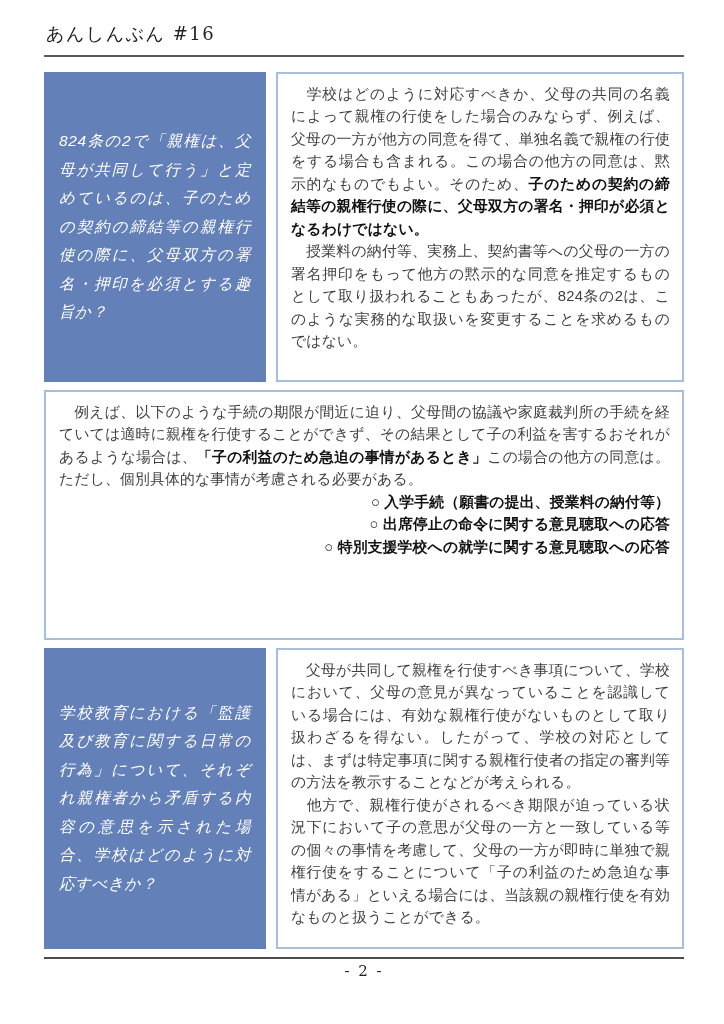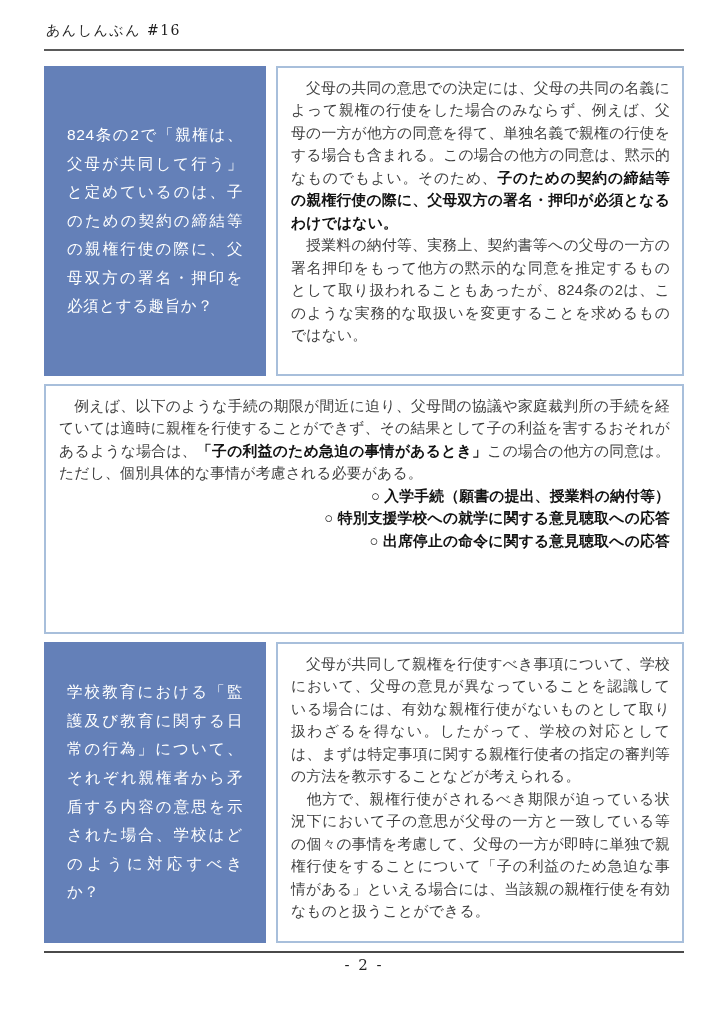--- a/index.html
+++ b/index.html
@@ -12,37 +12,37 @@
   html,body{margin:0;padding:0;background:#ffffff;}
   .page{
     width:724px;height:1024px;background:#ffffff;box-sizing:border-box;
     font-family:"Liberation Sans","DejaVu Sans",sans-serif;
     position:relative;overflow:hidden;
   }
   
   .hdr{padding:22px 40px 0 44px;}
   .hdr h1{
     margin:0 0 9px 2px;font-family:"DejaVu Serif","Liberation Serif",serif;
-    font-weight:500;font-size:14px;color:#1f1f1f;letter-spacing:1.5px;
+    font-weight:500;font-size:18px;color:#1f1f1f;letter-spacing:1.5px;
   }
   .rule{height:0;border-top:2px solid #5a5a5a;}
   
   .mn{padding:15px 40px 0 44px;}
   .qa-row{display:flex;gap:10px;margin-bottom:8px;}
   .r1{height:310px;}
   .r2{height:250px;}
   .r3{height:301px;}
   .q-box{
     flex:0 0 222px;width:222px;height:100%;box-sizing:border-box;
     background:var(--question-bg);color:#ffffff;
     display:flex;align-items:center;padding:10px 11px;
   }
   .q-text{
-    margin:12px;font-size:15.5px;line-height:1.84;letter-spacing:0.6px;
-    font-weight:500;text-align:justify;
+    margin:4px;font-size:15.5px;line-height:1.84;letter-spacing:0.6px;
+    font-weight:500;text-align:justify;font-style:italic;
   }
   .a-box{
     flex:1;height:100%;box-sizing:border-box;background:#ffffff;
     border:2px solid var(--answer-border);
     padding:9px 12px 5px 13px;overflow:hidden;
   }
   .para{
     margin:0;font-size:14.8px;line-height:1.52;letter-spacing:0.2px;
     color:var(--answer-text);text-align:justify;
   }
@@ -67,31 +67,31 @@
     <div class="rule"></div>
   </div>
 
   <div class="mn">
 
     <section class="qa-row r1">
       <div class="q-box">
         <p class="q-text">824条の2で「親権は、父母が共同して行う」と定めているのは、子のための契約の締結等の親権行使の際に、父母双方の署名・押印を必須とする趣旨か？</p>
       </div>
       <div class="a-box">
-          <p class="para"><span>　父母の共同の意思での決定には、父母の共同の名義によって親権の行使をした場合のみならず、例えば、父母の一方が他方の同意を得て、単独名義で親権の行使をする場合も含まれる。この場合の他方の同意は、黙示的なものでもよい。そのため、</span><span class="bold">子のための契約の締結等の親権行使の際に、父母双方の署名・押印が必須となるわけではない。</span></p>
+          <p class="para"><span>　学校はどのように対応すべきか、父母の共同の名義によって親権の行使をした場合のみならず、例えば、父母の一方が他方の同意を得て、単独名義で親権の行使をする場合も含まれる。この場合の他方の同意は、黙示的なものでもよい。そのため、</span><span class="bold">子のための契約の締結等の親権行使の際に、父母双方の署名・押印が必須となるわけではない。</span></p>
           <p class="para"><span>　授業料の納付等、実務上、契約書等への父母の一方の署名押印をもって他方の黙示的な同意を推定するものとして取り扱われることもあったが、824条の2は、このような実務的な取扱いを変更することを求めるものではない。</span></p>
         </div>
     </section>
 
     <section class="qa-row r2">
       <div class="a-box">
           <p class="para"><span>　例えば、以下のような手続の期限が間近に迫り、父母間の協議や家庭裁判所の手続を経ていては適時に親権を行使することができず、その結果として子の利益を害するおそれがあるような場合は、</span><span class="bold">「子の利益のため急迫の事情があるとき」</span><span>この場合の他方の同意は。ただし、個別具体的な事情が考慮される必要がある。</span></p>
           <p class="para list"><span class="bold">○ 入学手続（願書の提出、授業料の納付等）</span></p>
+          <p class="para list"><span class="bold">○ 出席停止の命令に関する意見聴取への応答</span></p>
           <p class="para list"><span class="bold">○ 特別支援学校への就学に関する意見聴取への応答</span></p>
-          <p class="para list"><span class="bold">○ 出席停止の命令に関する意見聴取への応答</span></p>
         </div>
     </section>
 
     <section class="qa-row r3">
       <div class="q-box">
         <p class="q-text">学校教育における「監護及び教育に関する日常の行為」について、それぞれ親権者から矛盾する内容の意思を示された場合、学校はどのように対応すべきか？</p>
       </div>
       <div class="a-box">
           <p class="para"><span>　父母が共同して親権を行使すべき事項について、学校において、父母の意見が異なっていることを認識している場合には、有効な親権行使がないものとして取り扱わざるを得ない。したがって、学校の対応としては、まずは特定事項に関する親権行使者の指定の審判等の方法を教示することなどが考えられる。</span></p>
           <p class="para"><span>　他方で、親権行使がされるべき期限が迫っている状況下において子の意思が父母の一方と一致している等の個々の事情を考慮して、父母の一方が即時に単独で親権行使をすることについて「子の利益のため急迫な事情がある」といえる場合には、当該親の親権行使を有効なものと扱うことができる。</span></p>

